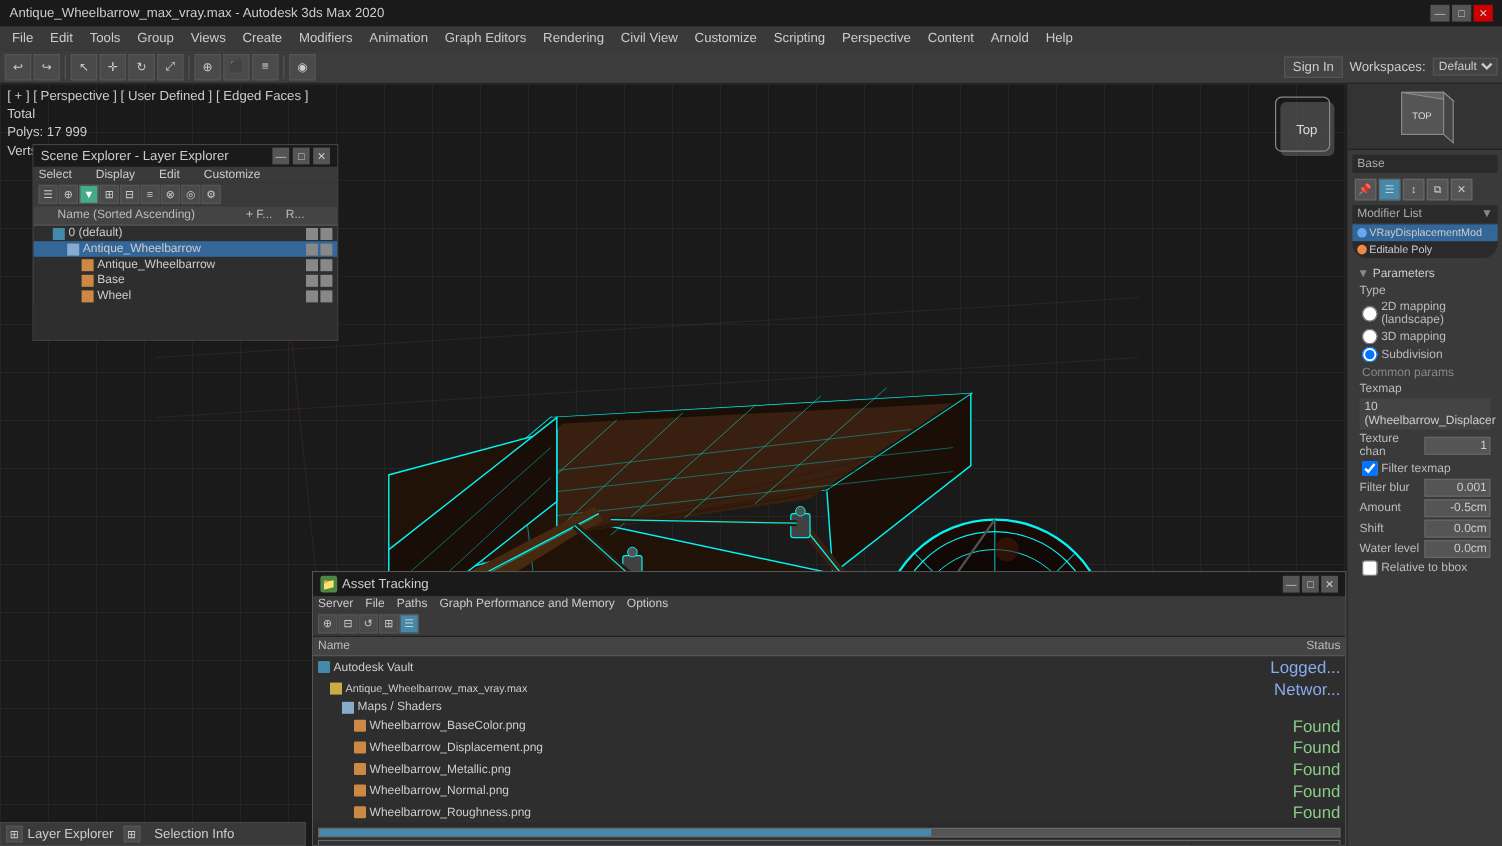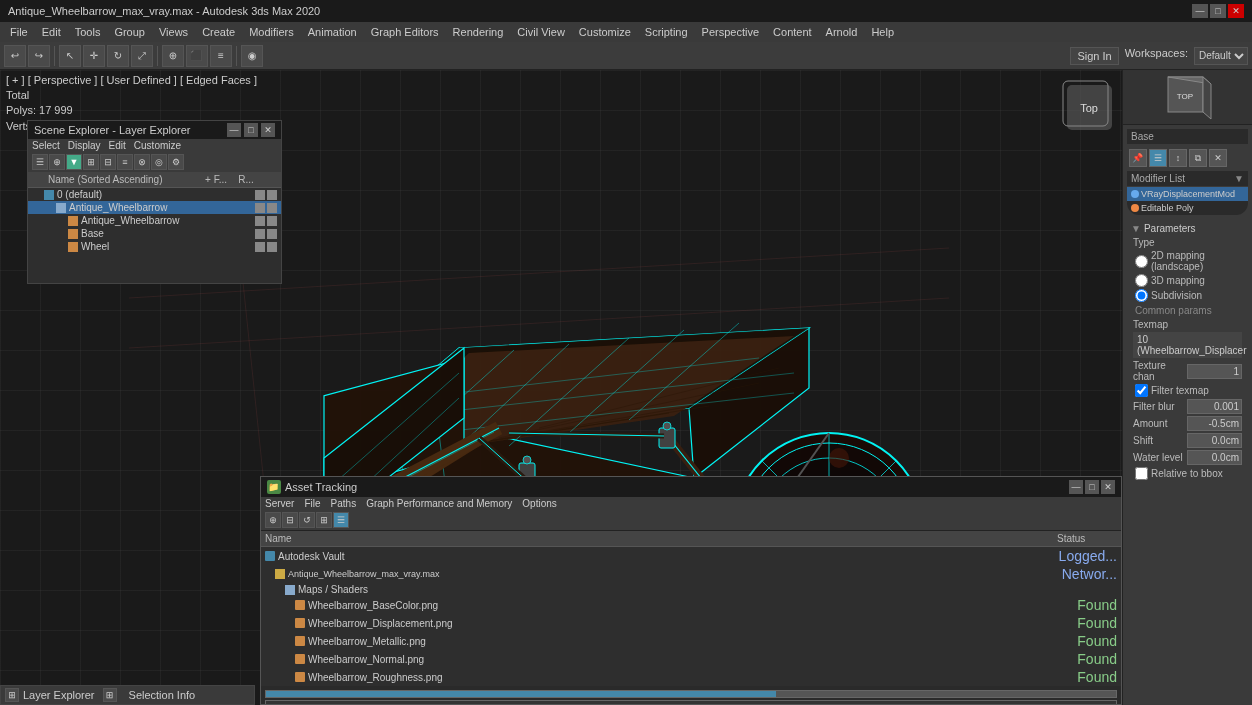--- a/index.html
+++ b/index.html
@@ -247,21 +247,21 @@
       background: #555;
       color: #ccc;
       font-size: 9px;
       display: flex; align-items: center; justify-content: center;
       cursor: pointer;
     }
     .se-menu-bar {
       display: flex;
       background: #3a3a3a;
       padding: 1px 4px;
-      gap: 8px;
+      gap: 20px;
     }
     .se-menu-item {
       color: #ccc; font-size: 10px; cursor: pointer;
     }
     .se-toolbar {
       display: flex;
       background: #3a3a3a;
       padding: 2px 4px;
       gap: 1px;
       align-items: center;
@@ -370,21 +370,21 @@
     }
     .at-col-header {
       display: flex;
       background: #444;
       padding: 2px 4px;
       font-size: 10px;
       color: #bbb;
       border-bottom: 1px solid #555;
     }
     .at-col-name { flex: 1; }
-    .at-col-status { width: 60px; text-align: left; }
+    .at-col-status { width: 60px; text-align: right; }
     .at-item {
       display: flex;
       align-items: center;
       padding: 1px 4px;
       font-size: 10px;
       color: #ccc;
       cursor: pointer;
     }
     .at-item .at-indent { display: inline-block; width: 10px; }
     .at-item-icon {
@@ -512,21 +512,21 @@
   <div class="toolbar-btn">✛</div>
   <div class="toolbar-btn">↻</div>
   <div class="toolbar-btn">⤢</div>
   <div class="toolbar-sep"></div>
   <div class="toolbar-btn">⊕</div>
   <div class="toolbar-btn">⬛</div>
   <div class="toolbar-btn">≡</div>
   <div class="toolbar-sep"></div>
   <div class="toolbar-btn">◉</div>
   <div style="flex:1"></div>
-  <div style="display:flex;gap:6px;font-size:11px;color:#ccc;">
+  <div style="display:flex;align-items:center;gap:6px;font-size:11px;color:#ccc;">
     <span style="cursor:pointer;padding:2px 6px;background:#444;border:1px solid #555;">Sign In</span>
     <span>Workspaces:</span>
     <select style="background:#444;color:#ccc;border:1px solid #555;font-size:10px;">
       <option>Default</option>
     </select>
   </div>
 </div>
 
 <div id="main-layout">
 

